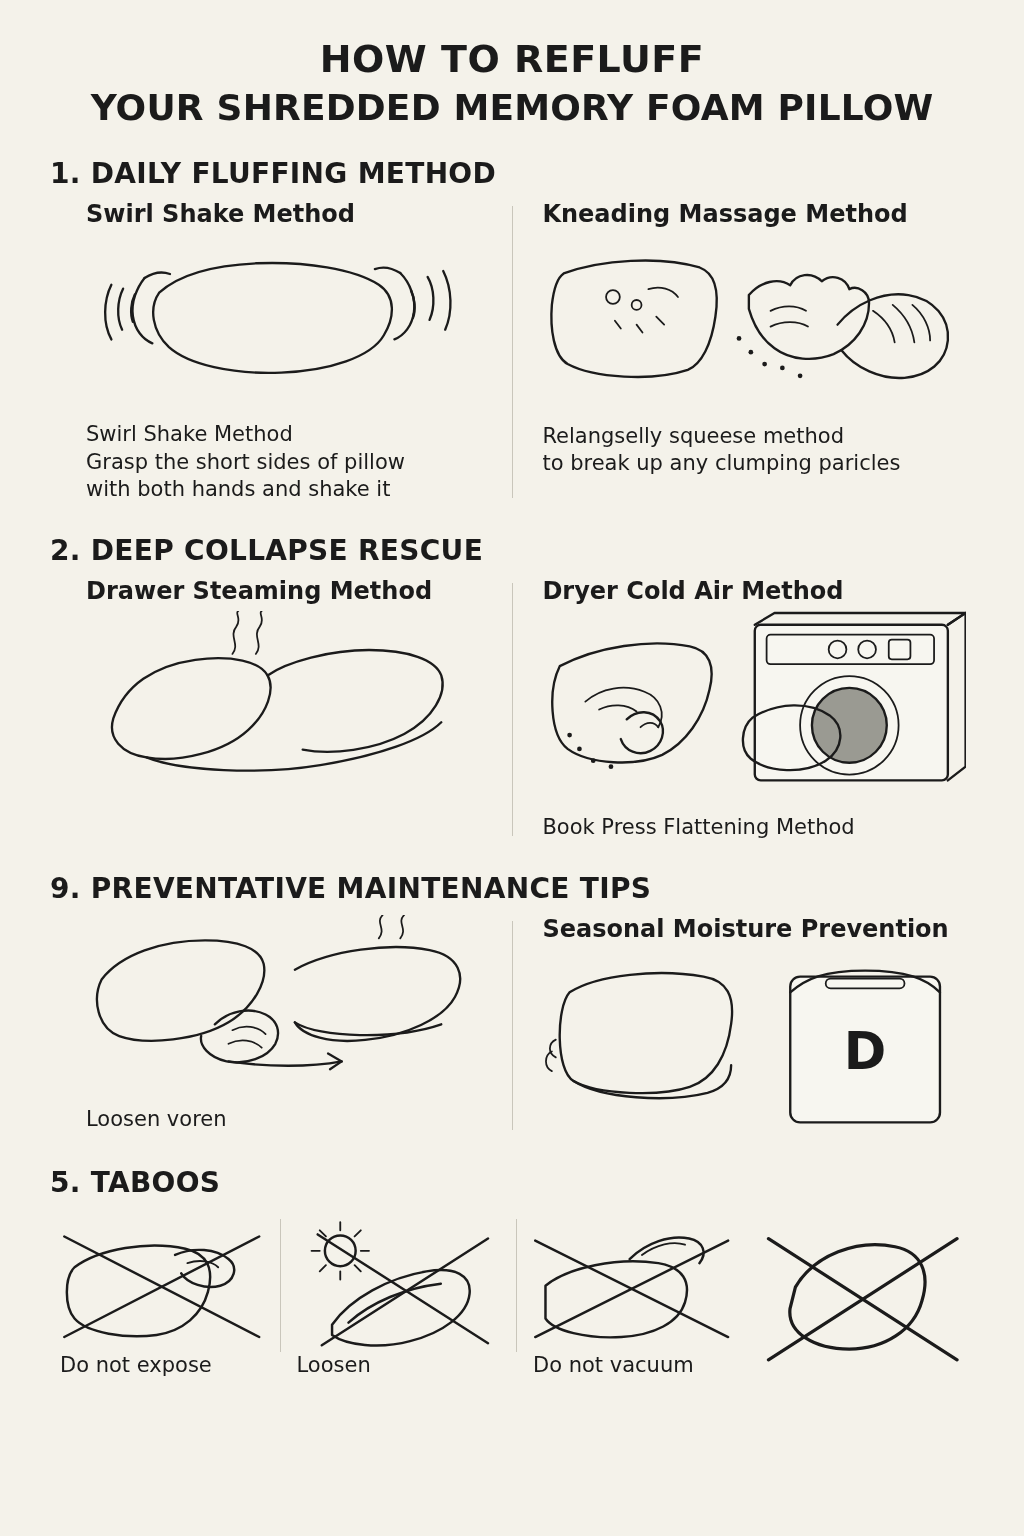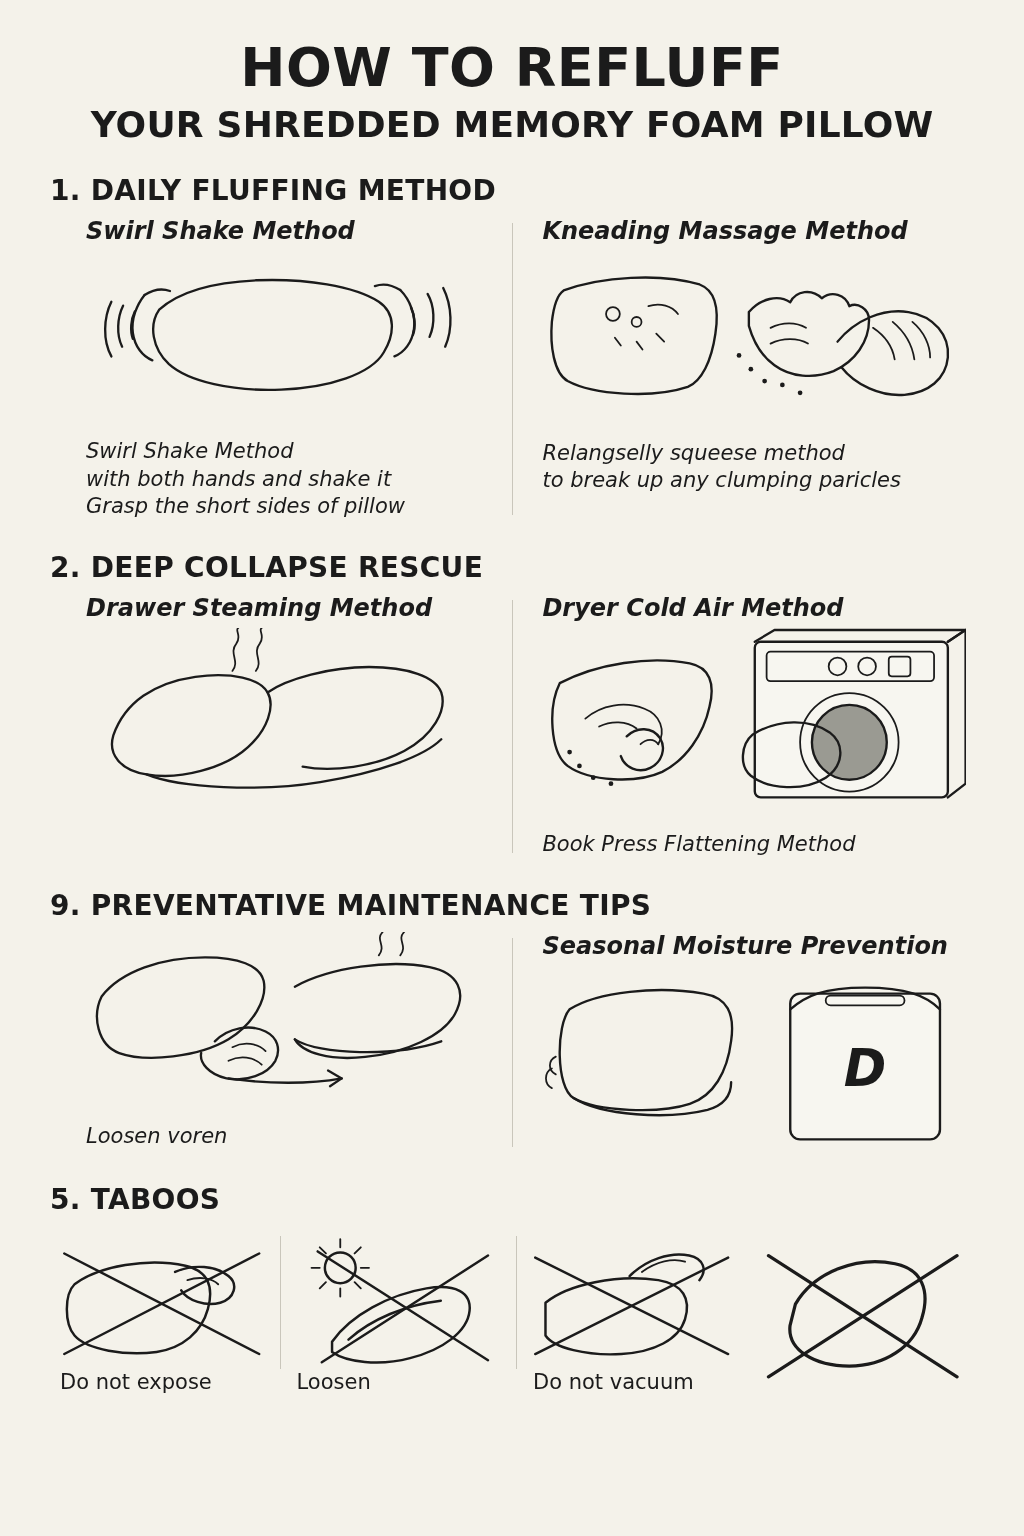--- a/index.html
+++ b/index.html
@@ -19,21 +19,21 @@
     width: 1024px;
     height: 1536px;
     background: #f4f2ea;
     position: relative;
     box-sizing: border-box;
     padding: 0 48px;
   }
   
   .title-main {
     text-align: center;
-    font-size: 54px;
+    font-size: 38px;
     font-weight: 800;
     letter-spacing: 0.5px;
     margin: 40px 0 0 0;
     line-height: 1.05;
   }
   .title-sub {
     text-align: center;
     font-size: 36px;
     font-weight: 700;
     letter-spacing: 0.2px;
@@ -48,21 +48,20 @@
     margin: 30px 0 10px 2px;
   }
   .two-col {
     display: flex;
     position: relative;
   }
   .col {
     width: 50%;
     box-sizing: border-box;
     padding: 0 10px;
-    font-style: italic;
   }
   .col.left { padding-left: 38px; padding-right: 26px; }
   .col.right { padding-left: 20px; padding-right: 10px; margin-left: 20px; }
   .divider {
     position: absolute;
     top: 6px;
     bottom: 6px;
     left: 50%;
     width: 1px;
     background: #c9c6bb;
@@ -153,22 +152,22 @@
         <path class="stroke" d="M38 56 C32 68 31 86 37 98"></path>
         <path class="stroke" d="M26 52 C18 68 17 92 26 108"></path>
         <path class="stroke" d="M322 40 C332 50 338 66 336 80 C334 94 326 104 316 108"></path>
         <path class="stroke" d="M322 40 C314 35 304 33 296 36"></path>
         <path class="stroke" d="M333 58 C337 66 338 78 335 86"></path>
         <path class="stroke" d="M350 44 C357 56 358 74 352 88"></path>
         <path class="stroke" d="M366 38 C375 56 376 80 368 98"></path>
       </svg>
       <div class="caption">
         <div>Swirl Shake Method</div>
+        <div>Grasp the short sides of pillow</div>
         <div>with both hands and shake it</div>
-        <div>Grasp the short sides of pillow</div>
       </div>
     </div>
 
     <div class="col right">
       <div class="col-head">Kneading Massage Method</div>
       <svg class="art" viewBox="0 0 430 185">
         <path class="stroke" d="M22 40 C60 26 120 22 160 34 C176 40 180 58 176 84 C172 112 162 132 148 138 C112 150 52 146 26 132 C12 124 8 96 10 72 C12 54 16 44 22 40 Z"></path>
         <circle class="thin" cx="72" cy="64" r="7"></circle>
         <circle class="thin" cx="96" cy="72" r="5"></circle>
         <path class="thin" d="M108 56 C120 52 132 56 138 64"></path>

